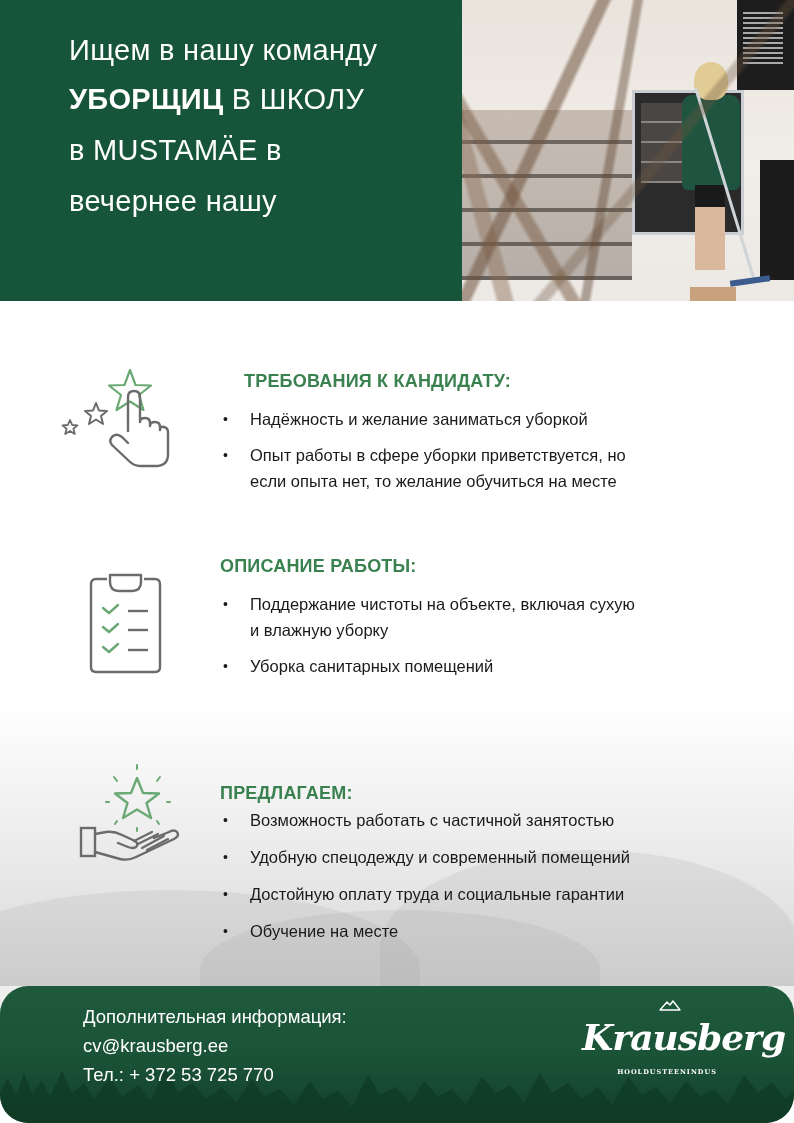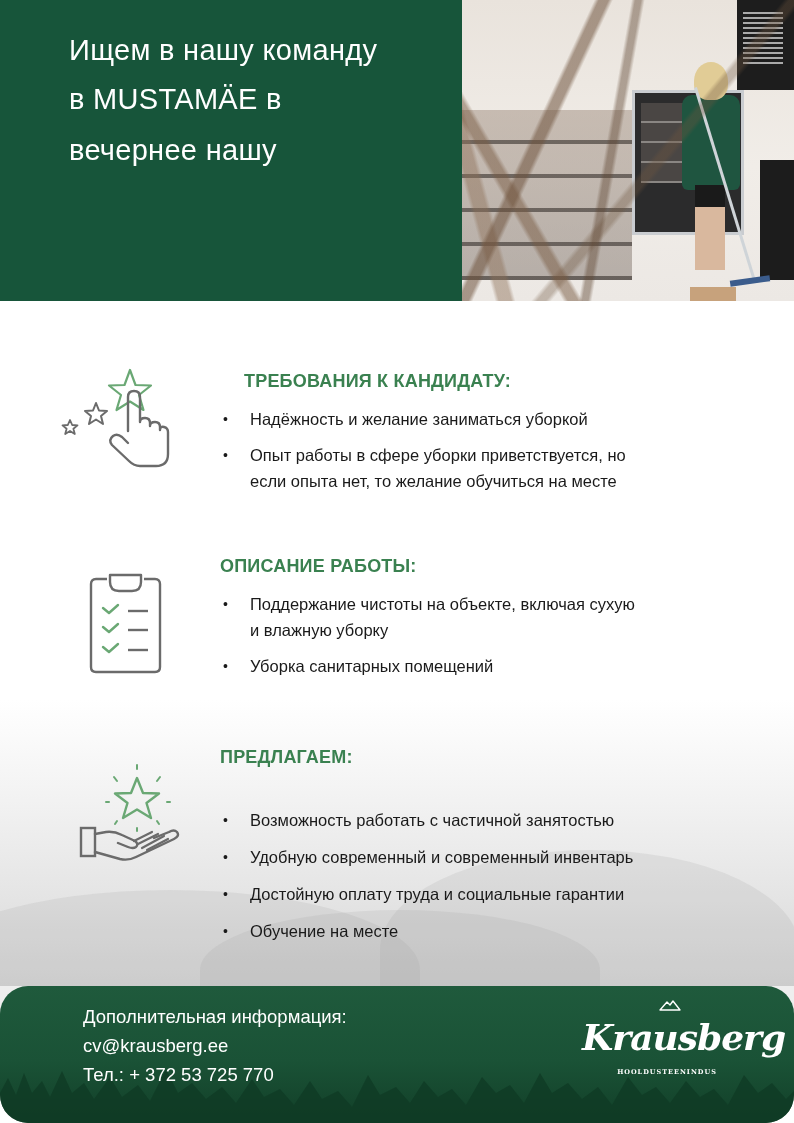--- a/index.html
+++ b/index.html
@@ -160,20 +160,21 @@
   }
   .logo-mountain { position: absolute; left: 77px; top: 3px; }
 </style>
 </head>
 <body>
 
 <div class="header">
   <div class="header-green">
     <div class="headline">
       <span class="line">Ищем в нашу команду</span>
+      <span class="line"><span class="bold">УБОРЩИЦ</span><span> В ШКОЛУ</span></span>
       <span class="line">в MUSTAMÄE в</span>
       <span class="line">вечернее нашу</span>
     </div>
   </div>
   <div class="header-photo">
     <div class="photo-left-shelves"></div>
     <div class="photo-cabinet"></div>
     <div class="photo-menu-board"></div>
     <div class="photo-counter"></div>
     <div class="photo-person-body"></div>
@@ -239,24 +240,24 @@
     <line x1="37" y1="62" x2="39" y2="59" stroke="#6aa874" stroke-width="2" stroke-linecap="round"></line>
     <line x1="81" y1="62" x2="79" y2="59" stroke="#6aa874" stroke-width="2" stroke-linecap="round"></line>
     <line x1="59" y1="66" x2="59" y2="69" stroke="#6aa874" stroke-width="2" stroke-linecap="round"></line>
 
     <polygon points="59,16 65,31 81,31.5 68.5,41 73,56 59,47.5 45,56 49.5,41 37,31.5 53,31" fill="none" stroke="#6aa874" stroke-width="2.4" stroke-linejoin="round"></polygon>
 
     <rect x="3" y="66" width="14" height="28" fill="none" stroke="#6b6b6b" stroke-width="2.4"></rect>
     <path d="M17,72 L28,70 Q36,69 44,73 L57,79 Q61,82 58,85 Q55,87 50,85 L40,81 M17,90 L42,97 Q50,99 58,95 L96,77 Q102,74 99,70 Q96,67 91,70 L76,76" fill="none" stroke="#6b6b6b" stroke-width="2.4" stroke-linejoin="round" stroke-linecap="round"></path>
     <path d="M60,82 L80,72 M64,86 L86,74 M69,88 L90,77 M56,79 L74,70" fill="none" stroke="#6b6b6b" stroke-width="2.2" stroke-linecap="round"></path>
   </svg>
-  <div class="section-title" style="top:747px;text-align:right;">ПРЕДЛАГАЕМ:</div>
+  <div class="section-title" style="top:783px;text-align:right;">ПРЕДЛАГАЕМ:</div>
   <ul class="bullets" style="top:807px;">
     <li style="margin-bottom:11px;"><span class="dot">•</span><span>Возможность работать с частичной занятостью</span></li>
-    <li style="margin-bottom:11px;"><span class="dot">•</span><span>Удобную современный и современный инвентарь</span></li>
+    <li style="margin-bottom:11px;"><span class="dot">•</span><span>Удобную спецодежду и современный помещений</span></li>
     <li style="margin-bottom:11px;"><span class="dot">•</span><span>Достойную оплату труда и социальные гарантии</span></li>
     <li><span class="dot">•</span><span>Обучение на месте</span></li>
   </ul>
 </div>
 
 <div class="footer">
   <svg class="footer-trees" viewBox="0 0 794 60" preserveAspectRatio="none">
     <path d="M0,60 L0,30 L8,15 L16,32 L24,10 L32,30 L42,18 L50,34 L62,8 L72,30 L84,20 L94,36 L110,14 L122,34 L138,22 L150,38 L166,6 L178,30 L192,20 L206,36 L222,24 L236,40 L252,16 L264,34 L280,26 L294,42 L310,18 L322,36 L338,28 L352,44 L368,12 L380,32 L396,24 L410,40 L424,18 L438,34 L452,26 L466,42 L482,14 L496,30 L510,22 L524,40 L540,10 L552,30 L568,20 L582,36 L598,24 L612,42 L628,14 L642,32 L656,24 L670,40 L686,18 L700,34 L714,26 L728,42 L744,12 L758,30 L772,20 L786,36 L794,28 L794,60 Z" fill="#0f3a24" opacity="0.75"></path>
   </svg>
   <div class="footer-contact">

